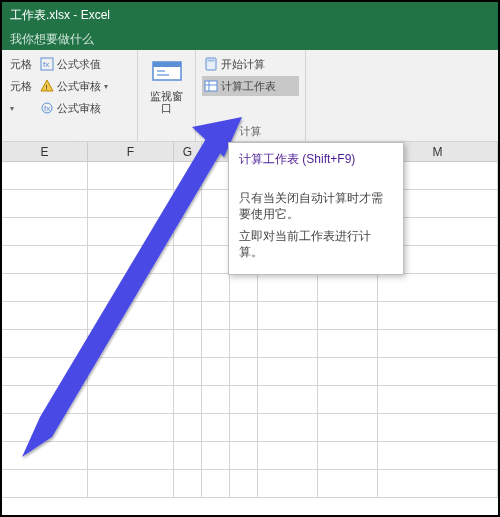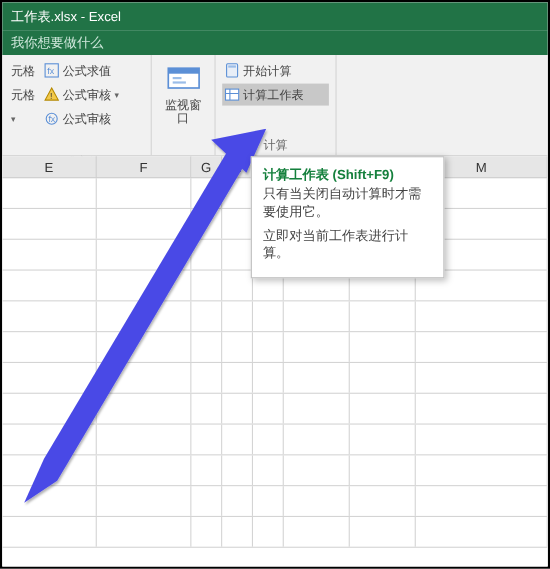--- a/index.html
+++ b/index.html
@@ -27,21 +27,21 @@
   .icon-sq { width: 14px; height: 14px; display: inline-flex; align-items: center; justify-content: center; }
   
   .sheet-area { position: relative; background: #fff; height: 375px; overflow: hidden; }
   .col-headers { display: flex; height: 20px; background: #e6e6e6; border-bottom: 1px solid #ccc; }
   .col-h { border-right: 1px solid #ccc; text-align: center; font-size: 12px; color: #333; line-height: 20px; background: #e6e6e6; }
   .rows { }
   .row { display: flex; height: 28px; border-bottom: 1px solid #d4d4d4; }
   .cell { border-right: 1px solid #d4d4d4; height: 100%; }
   
   .tooltip { position: absolute; top: 140px; left: 226px; width: 176px; background: #fff; border: 1px solid #bfbfbf; box-shadow: 2px 2px 6px rgba(0,0,0,.25); padding: 8px 10px; font-size: 12px; color: #444; z-index: 50; }
-  .tooltip .tt-title { font-weight: bold; margin-bottom: 0; color: #15803d; }
+  .tooltip .tt-title { font-weight: normal; margin-bottom: 22px; color: #4c1d95; }
   .tooltip .tt-line { margin-bottom: 6px; line-height: 16px; }
   
   .arrow { position: absolute; top: 115px; left: -10px; z-index: 40; pointer-events: none; }
   
   .dd-caret { font-size: 8px; color: #666; }
 </style>
 </head>
 <body>
 
 <div class="titlebar">

